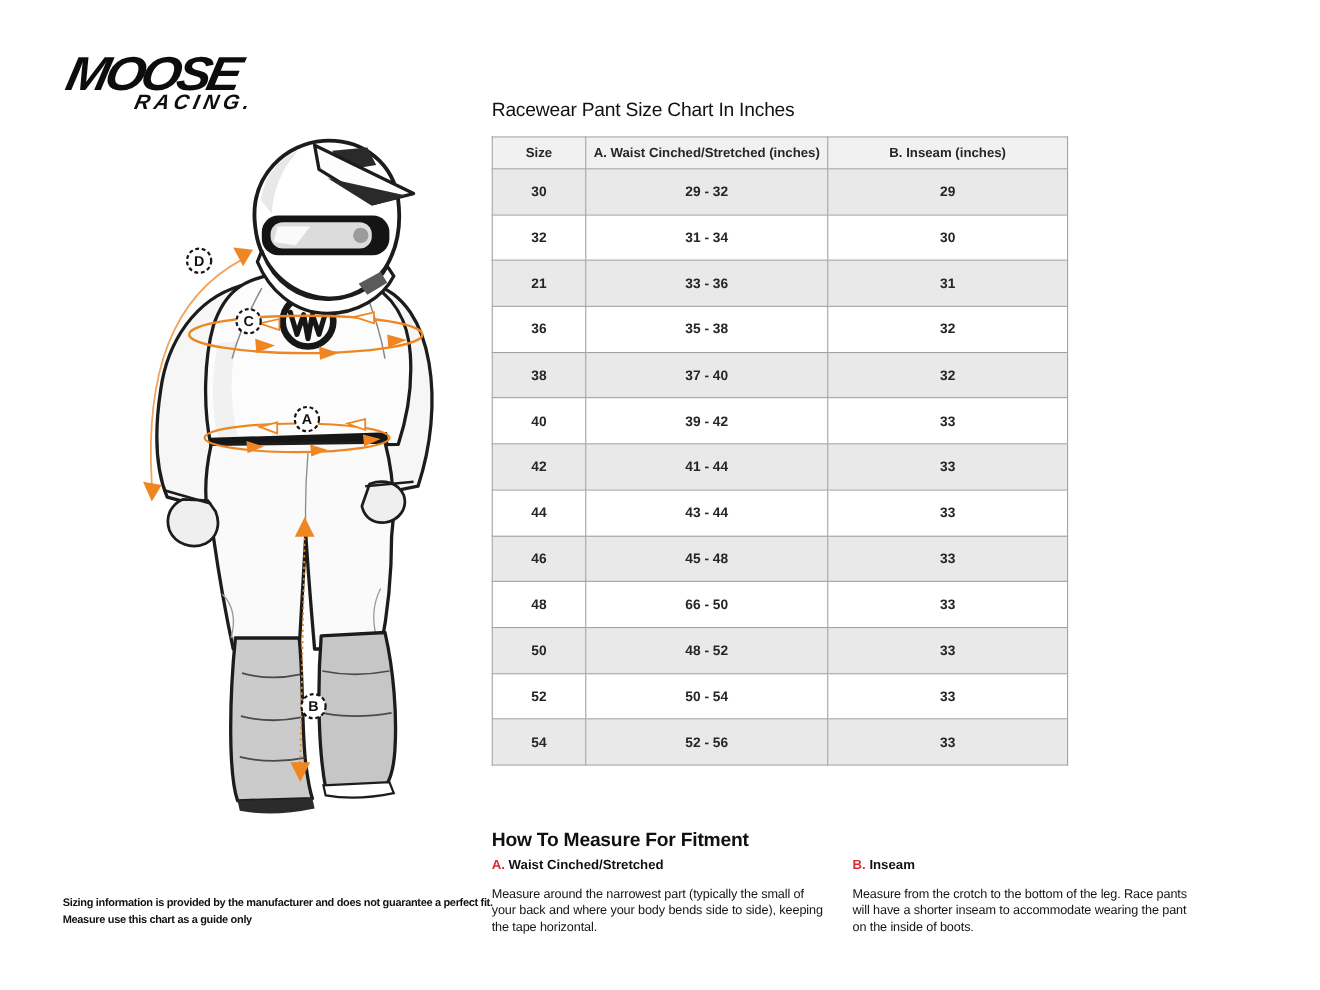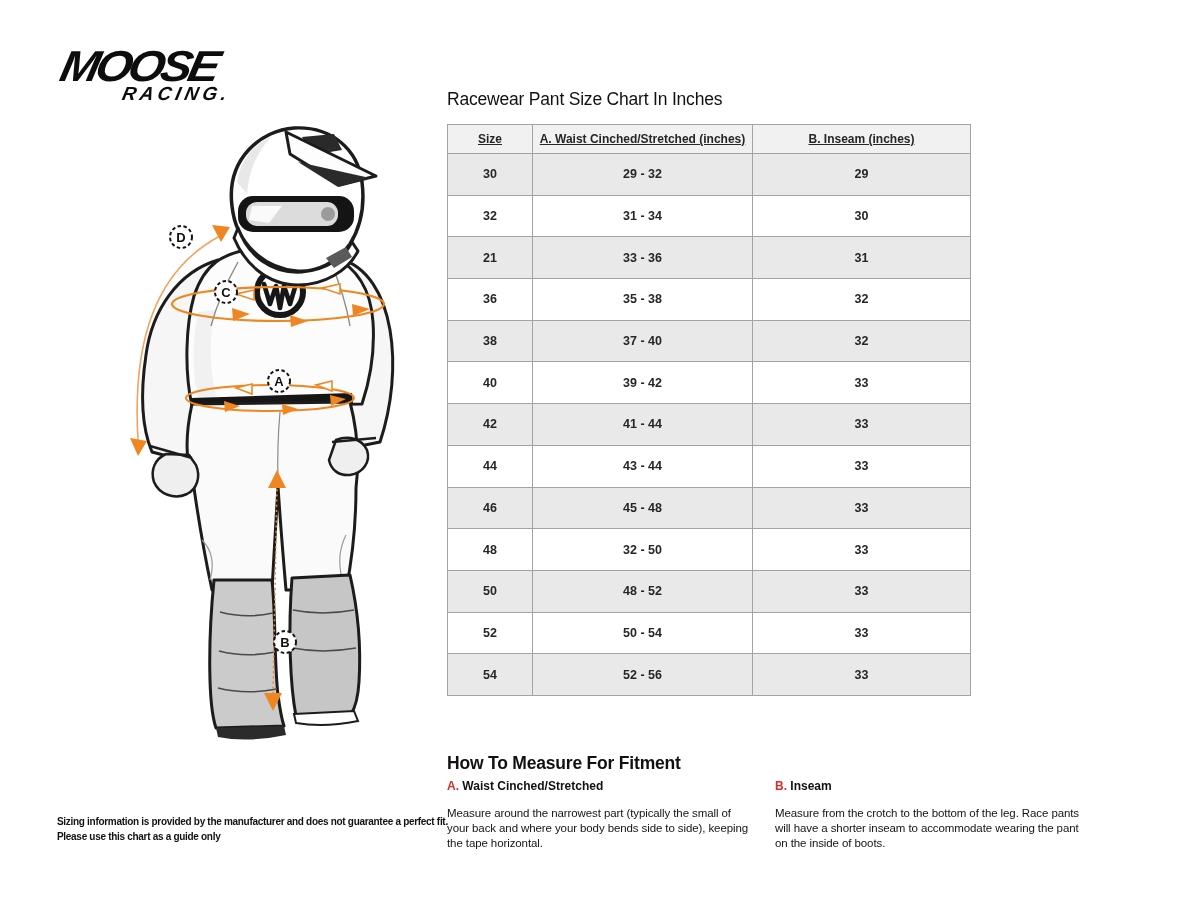--- a/index.html
+++ b/index.html
@@ -28,21 +28,21 @@
     letter-spacing:-0.2px; color:#111;
   }
   table.size-chart {
     position:absolute; left:447px; top:124px; width:523px;
     border-collapse:collapse; table-layout:fixed;
   }
   .size-chart th, .size-chart td {
     border:1px solid #a3a3a3; text-align:center; vertical-align:middle;
     font-weight:bold; color:#262626;
   }
-  .size-chart th { height:29px; font-size:12px; background:#f1f1f1;text-decoration:underline; }
+  .size-chart th { height:29px; font-size:12px; background:#f1f1f1; }
   .size-chart td { height:41.7px; font-size:12.5px; }
   .size-chart col.c-size   { width:85px; }
   .size-chart col.c-waist  { width:220px; }
   .size-chart col.c-inseam { width:218px; }
   .size-chart tbody tr:nth-child(odd) td { background:#e9e9e9; }
   .size-chart tbody tr:nth-child(even) td { background:#ffffff; }
   
   .howto-title {
     position:absolute; left:447px; top:753px; font-size:17.5px; font-weight:bold;
     letter-spacing:-0.2px; color:#111;
@@ -244,21 +244,21 @@
           <td>43 - 44</td>
           <td>33</td>
         </tr>
       <tr>
           <td>46</td>
           <td>45 - 48</td>
           <td>33</td>
         </tr>
       <tr>
           <td>48</td>
-          <td>32 - 50</td>
+          <td>66 - 50</td>
           <td>33</td>
         </tr>
       <tr>
           <td>50</td>
           <td>48 - 52</td>
           <td>33</td>
         </tr>
       <tr>
           <td>52</td>
           <td>50 - 54</td>
@@ -285,16 +285,16 @@
   <div class="measure-col b">
     <div class="measure-label">
       <span class="letter">B.</span>
       <span>Inseam</span>
     </div>
     <div class="measure-body">Measure from the crotch to the bottom of the leg. Race pants will have a shorter inseam to accommodate wearing the pant on the inside of boots.</div>
   </div>
 
   <div class="disclaimer">
     <div>Sizing information is provided by the manufacturer and does not guarantee a perfect fit.</div>
-    <div>Please use this chart as a guide only</div>
+    <div>Measure use this chart as a guide only</div>
   </div>
 
 </div>
 
 </body></html>

